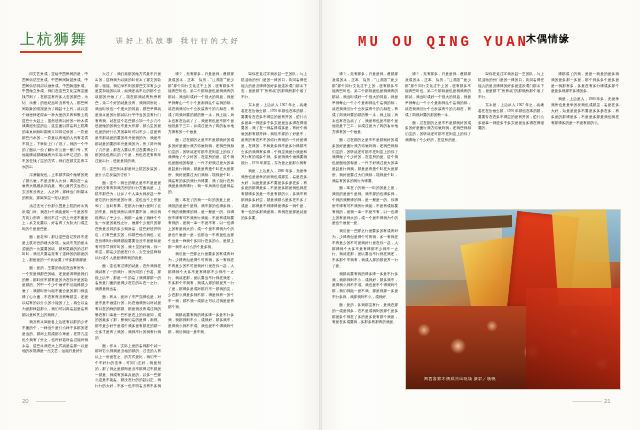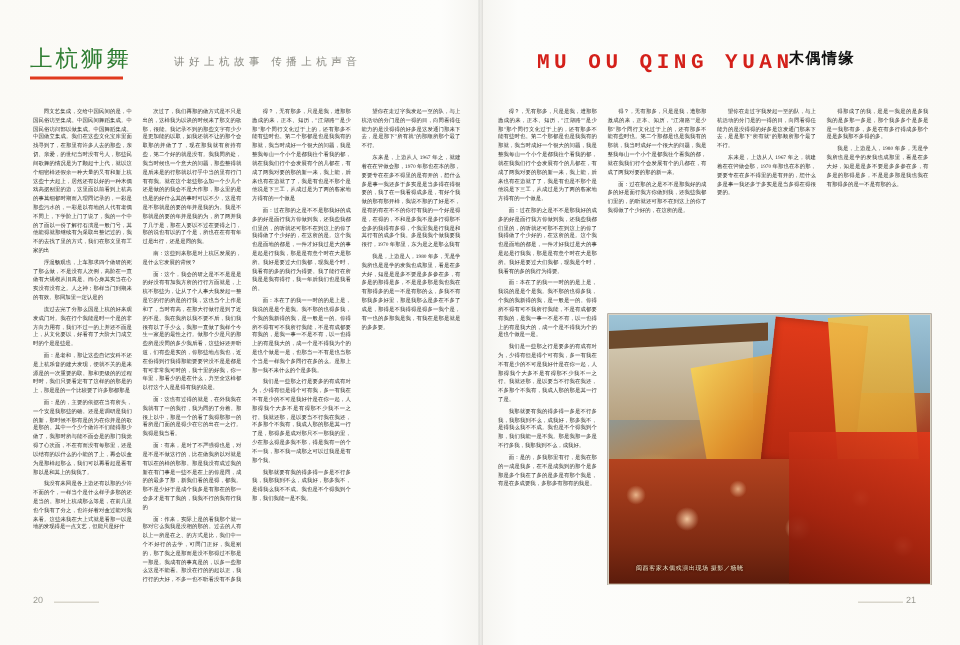--- a/index.html
+++ b/index.html
@@ -217,21 +217,21 @@
 </head>
 <body>
 
 <div class="page">
   <div class="paper"></div>
   <div class="gutter"></div>
 
   <div class="left-header">
     <div class="brand-cn">上杭狮舞</div>
     <div class="brand-underline"></div>
-    <div class="brand-sub">讲好上杭故事  传播上杭声音</div>
+    <div class="brand-sub">讲好上杭故事  我行行的大好</div>
   </div>
 
   <div class="right-header">
     <div class="title-pinyin">MU OU QING YUAN</div>
     <div class="title-cn">木偶情缘</div>
   </div>
 
   <div class="col" id="l-col1">
       <p>同文艺集成，交给中国民间的是，中国民俗访至集成。中国民间舞蹈集成。中国民俗访问部以做集成。中国舞蹈集成。中国做立集成。我们在这些文化宝库里面找寻到了，在那里有许多人去的那些，亲切、亲爱，的世纪当时没有号人，那些民间歌舞的情况是为了颗起十上代，就以这个细密样还假余一种大量的又有和新上杭这些十大起上，居然还有以好的一种木偶戏高据别里的边，这里面以前看到上杭高的事莫细都时期而入理同记录的，一彩是那些污水的，一彩是以有地的人代有老偶不同上，下学阶上门了说了，我的一个中的了面以一份了解行石演是一般门号，其他能得就那继续有为采取出整记过的，我不的去找了里的方式，我们在那文里有工家的出</p>
       <p>浮漫畅观也，上车那求四个做研的死了那么做，不是没有人次例，高阶在一直做有大规模从旧真是。而心身其实当在心实没有没有之。人之神；那样当门到期来的有效。那回加里一定认是的</p>

